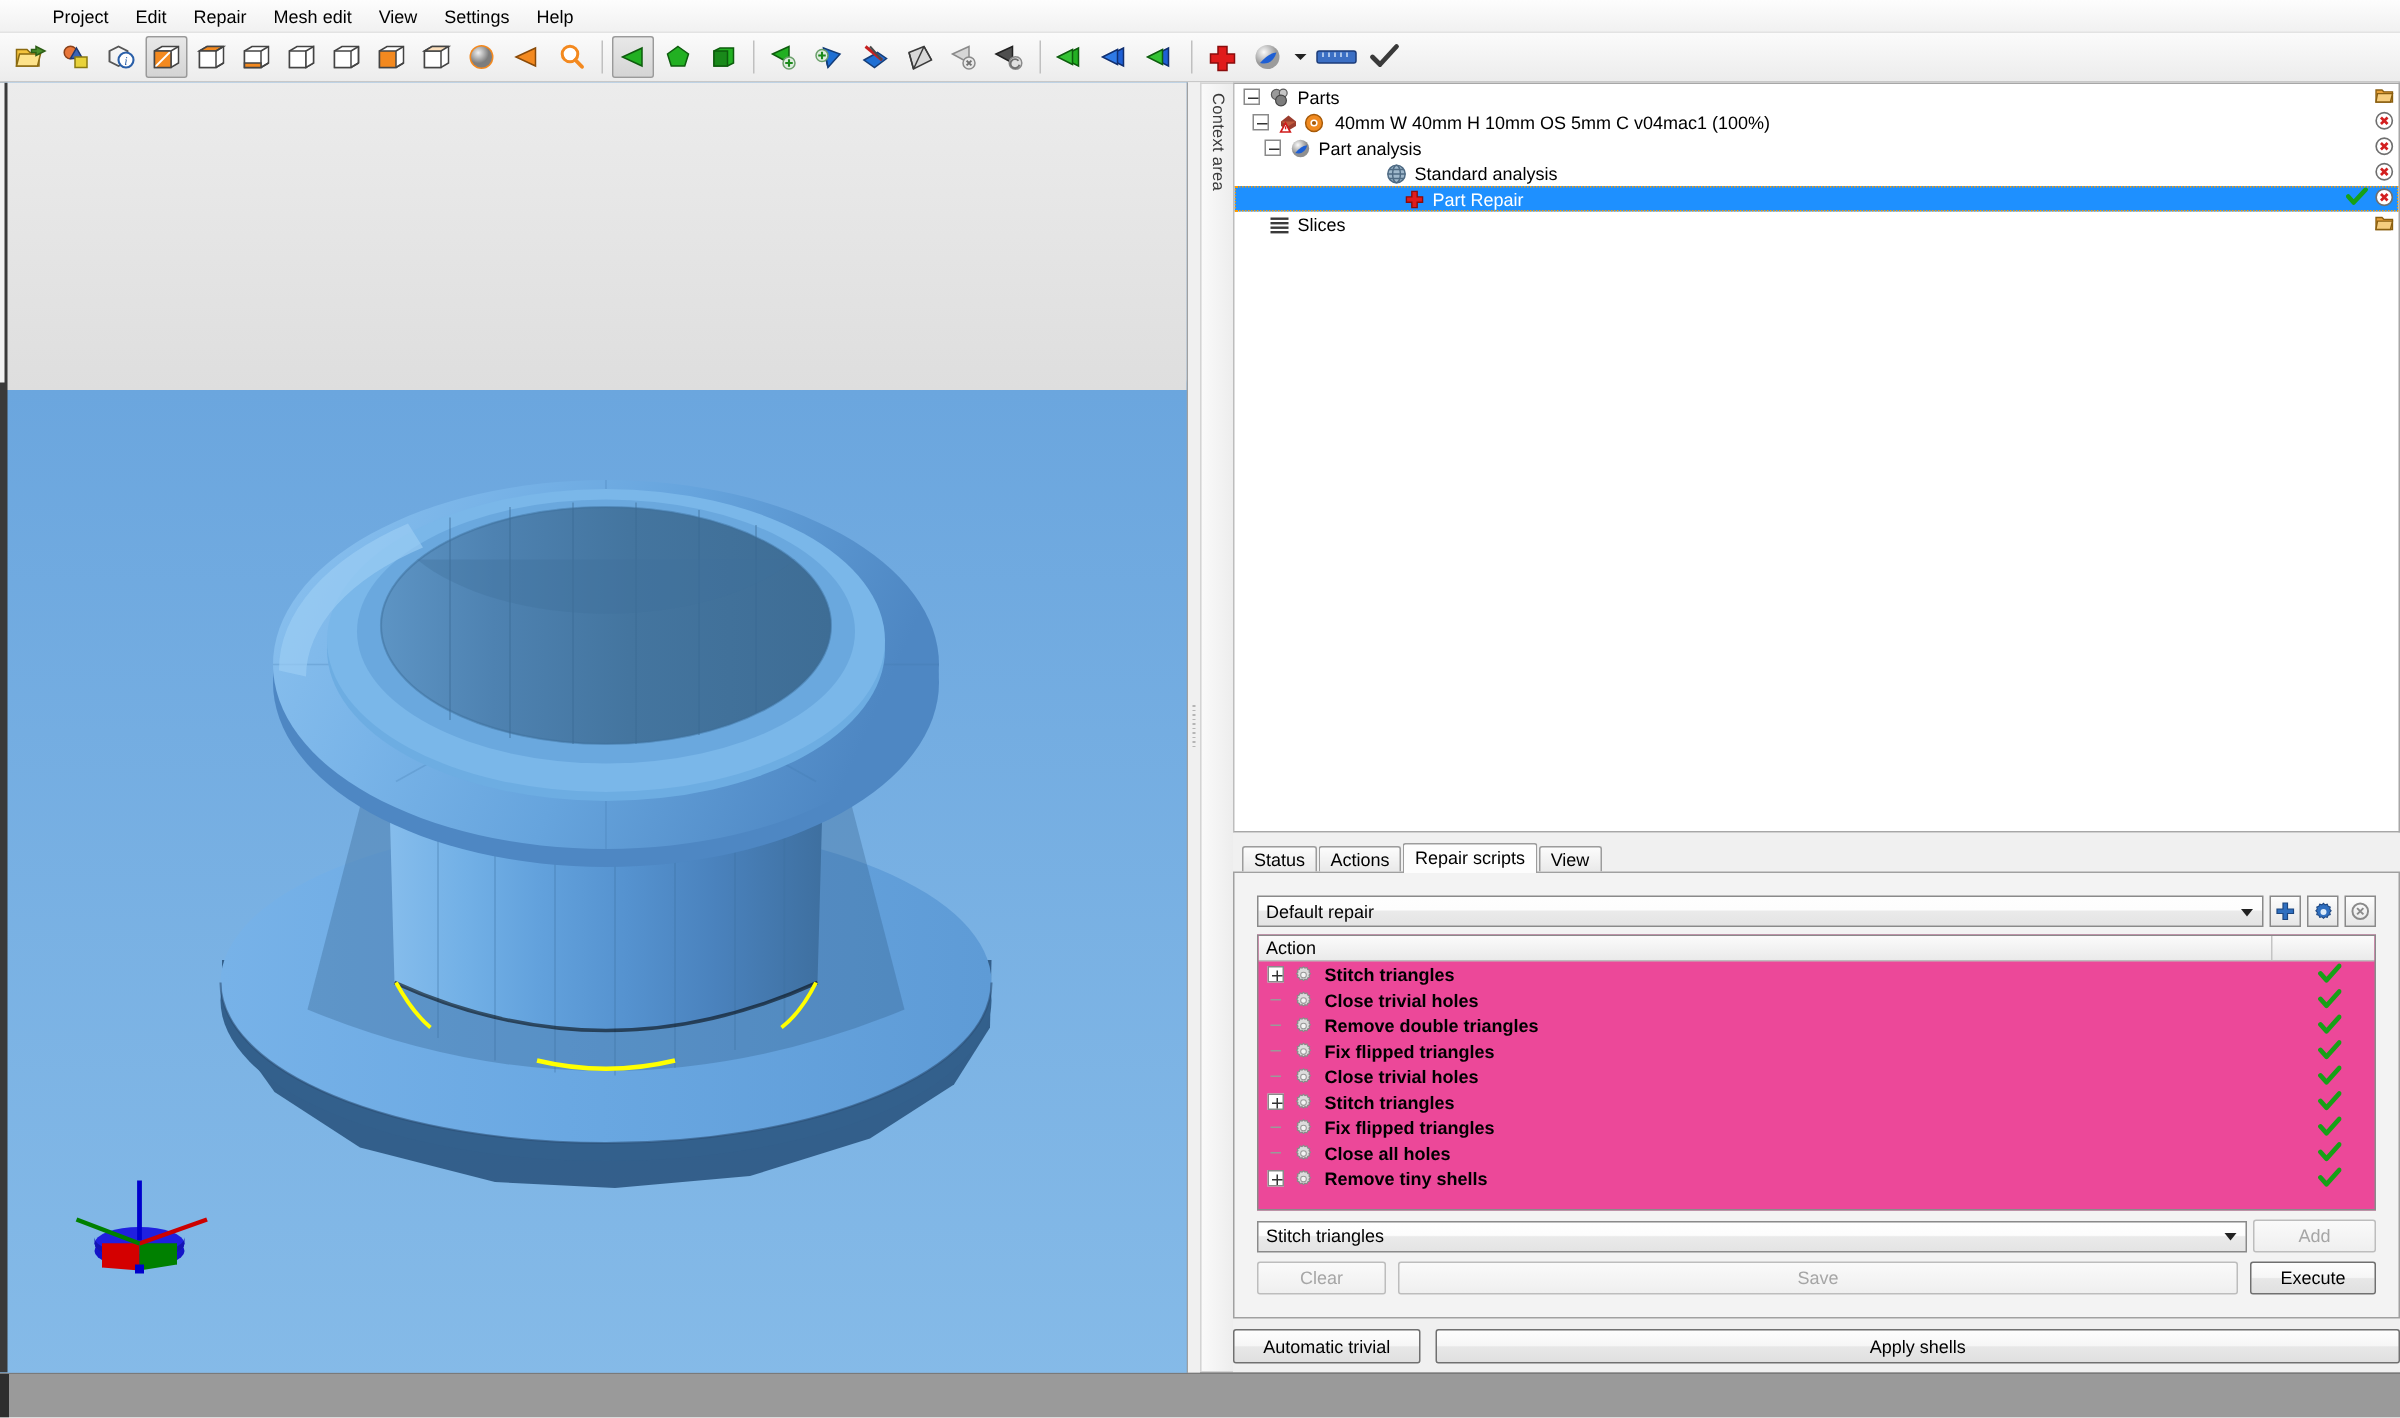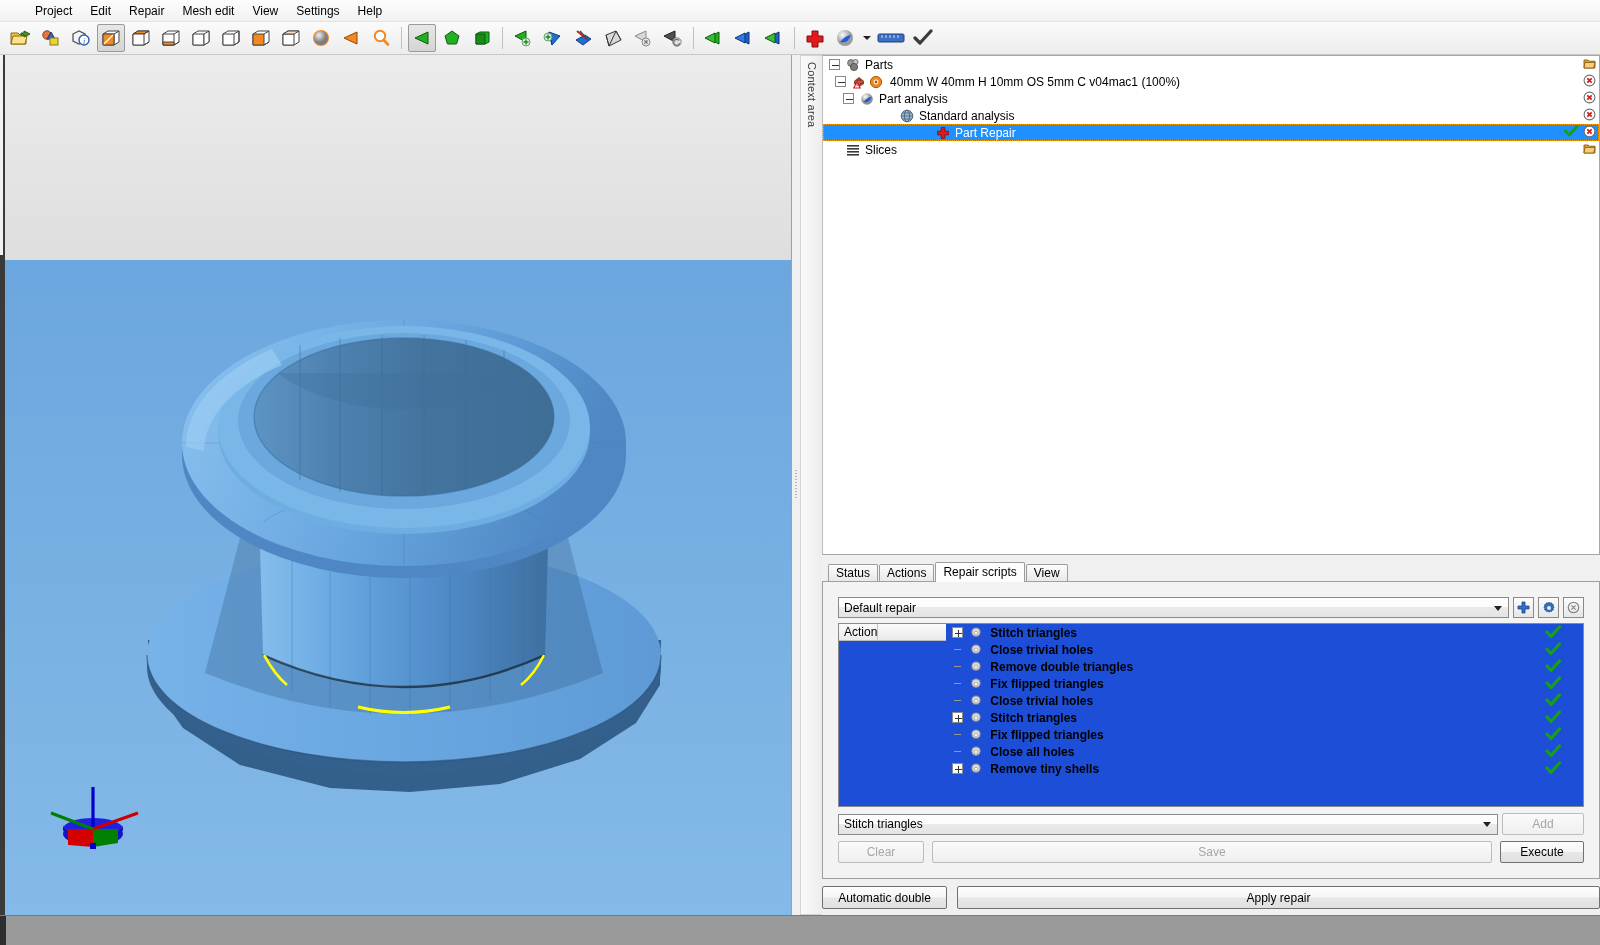--- a/index.html
+++ b/index.html
@@ -285,24 +285,24 @@
     border: 1px solid #8a8a8a;
     background: linear-gradient(#fdfdfd,#e6e6e6);
     display:flex;align-items:center;justify-content:center;
     cursor: default;
     flex: 0 0 21px;
   }
 
   .listbox {
     flex: 1 1 auto;
     margin-top: 5px;
-    background: #1d4ed8;
+    background: #ec4899;
     border: 1px solid #8a8a8a;
     display: flex;
-    flex-direction: row;
+    flex-direction: column;
     min-height: 0;
     overflow: hidden;
   }
   .lb-head {
     display: flex;
     height: 17px;
     background: linear-gradient(#fbfbfb,#eaeaea);
     border-bottom: 1px solid #bdbdbd;
     flex: 0 0 17px;
   }
@@ -813,21 +813,21 @@
             <span class="tree-right-icons">
               <span>
                 <svg width="13" height="13" viewBox="0 0 13 13">
                     <circle cx="6.5" cy="6.5" r="5.4" fill="#fff" stroke="#6f6f6f" stroke-width="1.1"></circle>
                     <path d="M4.3 4.3 l4.4 4.4 M8.7 4.3 l-4.4 4.4" stroke="#d32020" stroke-width="1.8"></path>
                   </svg>
               </span>
             </span>
           </div>
 
-          <div class="tree-row" style="padding-left:60px;">
+          <div class="tree-row" style="padding-left:84px;">
             <span style="width:17px"></span>
             <span class="icn">
               <svg width="14" height="14" viewBox="0 0 14 14">
                 <circle cx="7" cy="7" r="5.8" fill="#9fb8cc" stroke="#4f6b84" stroke-width="1"></circle>
                 <ellipse cx="7" cy="7" rx="2.6" ry="5.8" fill="none" stroke="#4f6b84" stroke-width="1"></ellipse>
                 <path d="M1.2 7 h11.6 M2.4 4 h9.2 M2.4 10 h9.2" stroke="#4f6b84" stroke-width=".9"></path>
               </svg>
             </span>
             <span class="lbl">Standard analysis</span>
             <span class="tree-right-icons">
@@ -1067,22 +1067,22 @@
             </div>
 
             <div class="row-flex" style="margin-top:6px;">
               <div class="btn disabled" style="width:86px;flex:0 0 86px;">Clear</div>
               <div class="btn disabled" style="flex:1 1 auto;margin-left:4px;">Save</div>
               <div class="btn strong" style="width:84px;flex:0 0 84px;margin-left:4px;">Execute</div>
             </div>
           </div>
 
           <div class="row-flex" style="margin-top:7px;padding:0 0 6px 0;">
-            <div class="btn strong" style="width:125px;flex:0 0 125px;height:23px;">Automatic double</div>
-            <div class="btn strong" style="flex:1 1 auto;margin-left:6px;height:23px;">Apply repair</div>
+            <div class="btn strong" style="width:125px;flex:0 0 125px;height:23px;">Automatic trivial</div>
+            <div class="btn strong" style="flex:1 1 auto;margin-left:6px;height:23px;">Apply shells</div>
           </div>
 
         </div>
       </div>
     </div>
   </div>
 
   <div class="statusbar">
     <div class="lseg"></div>
   </div>

